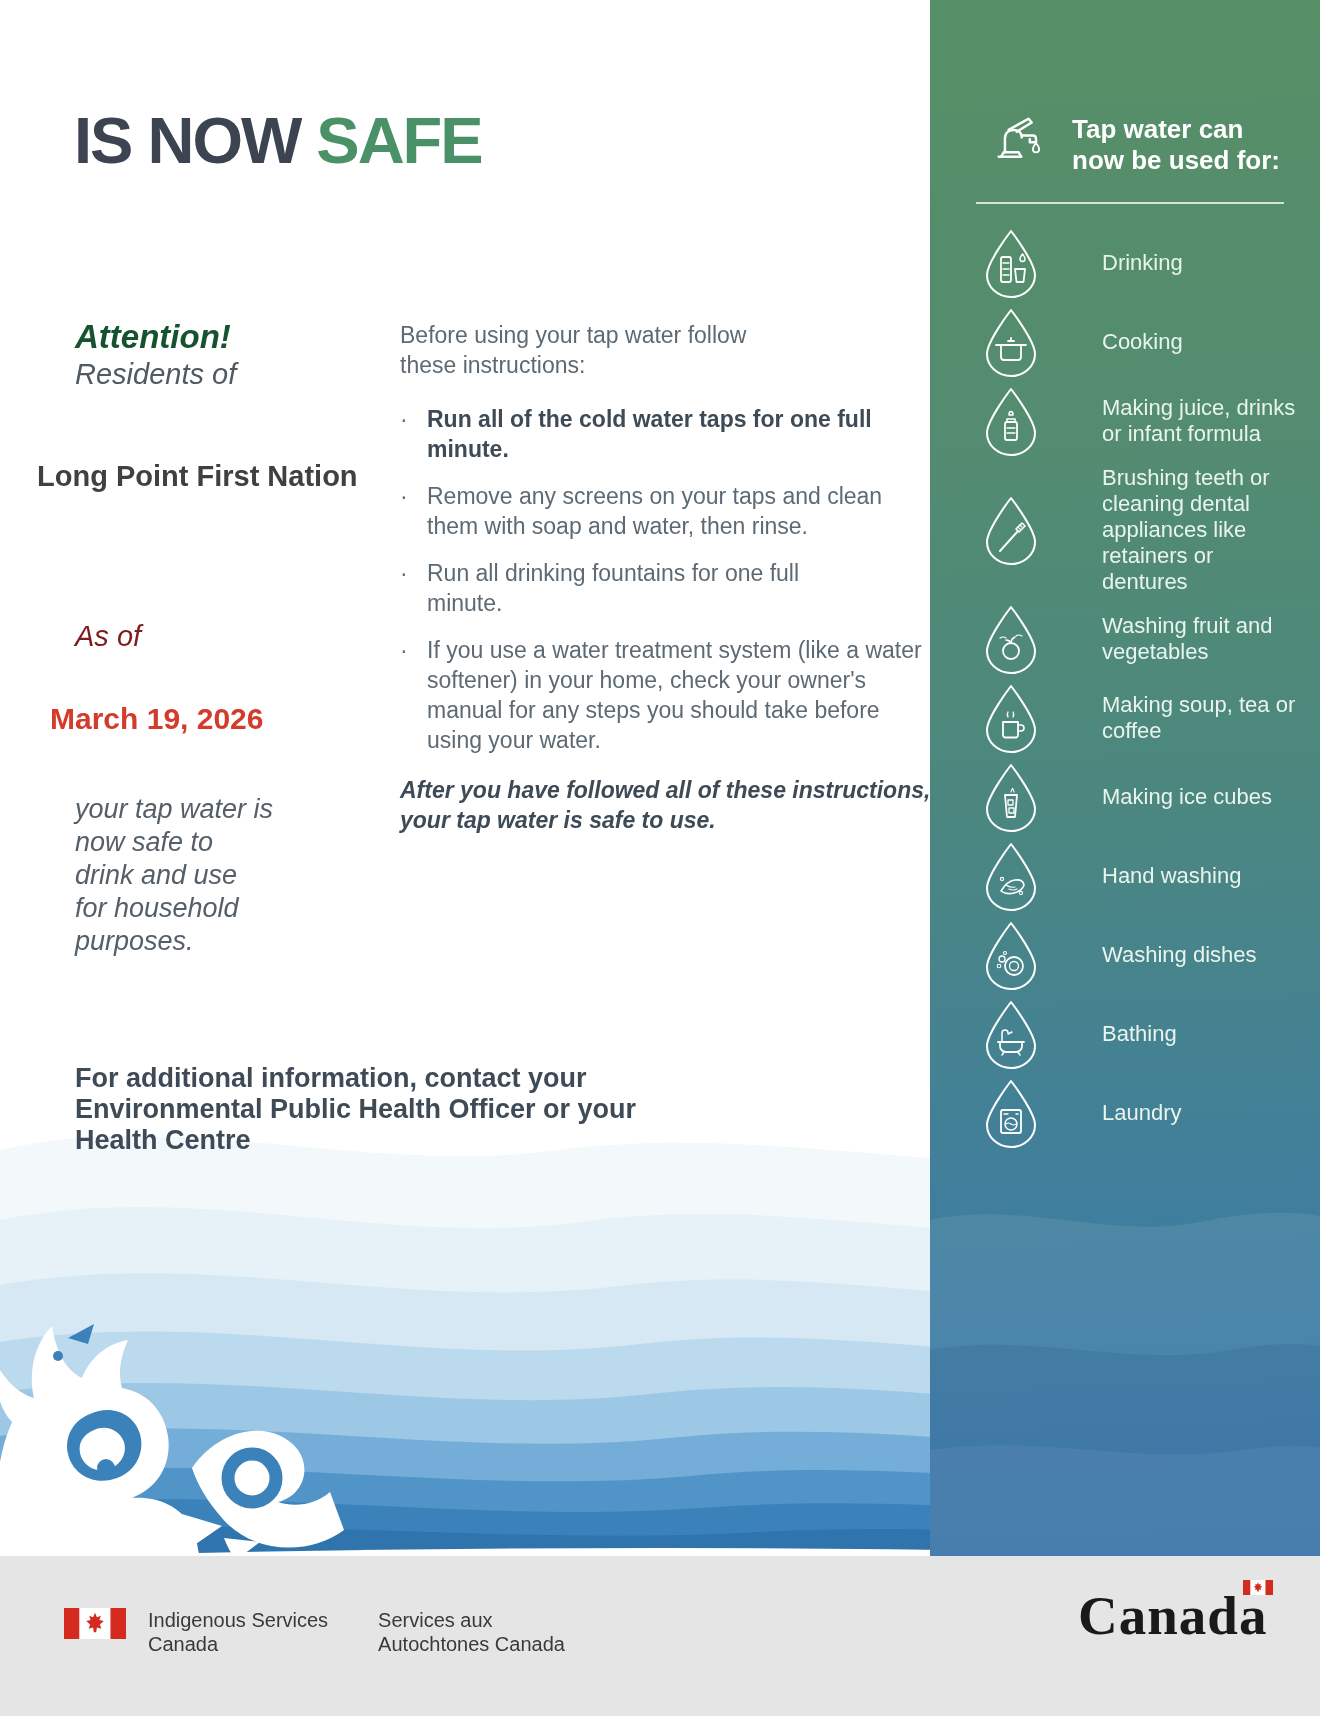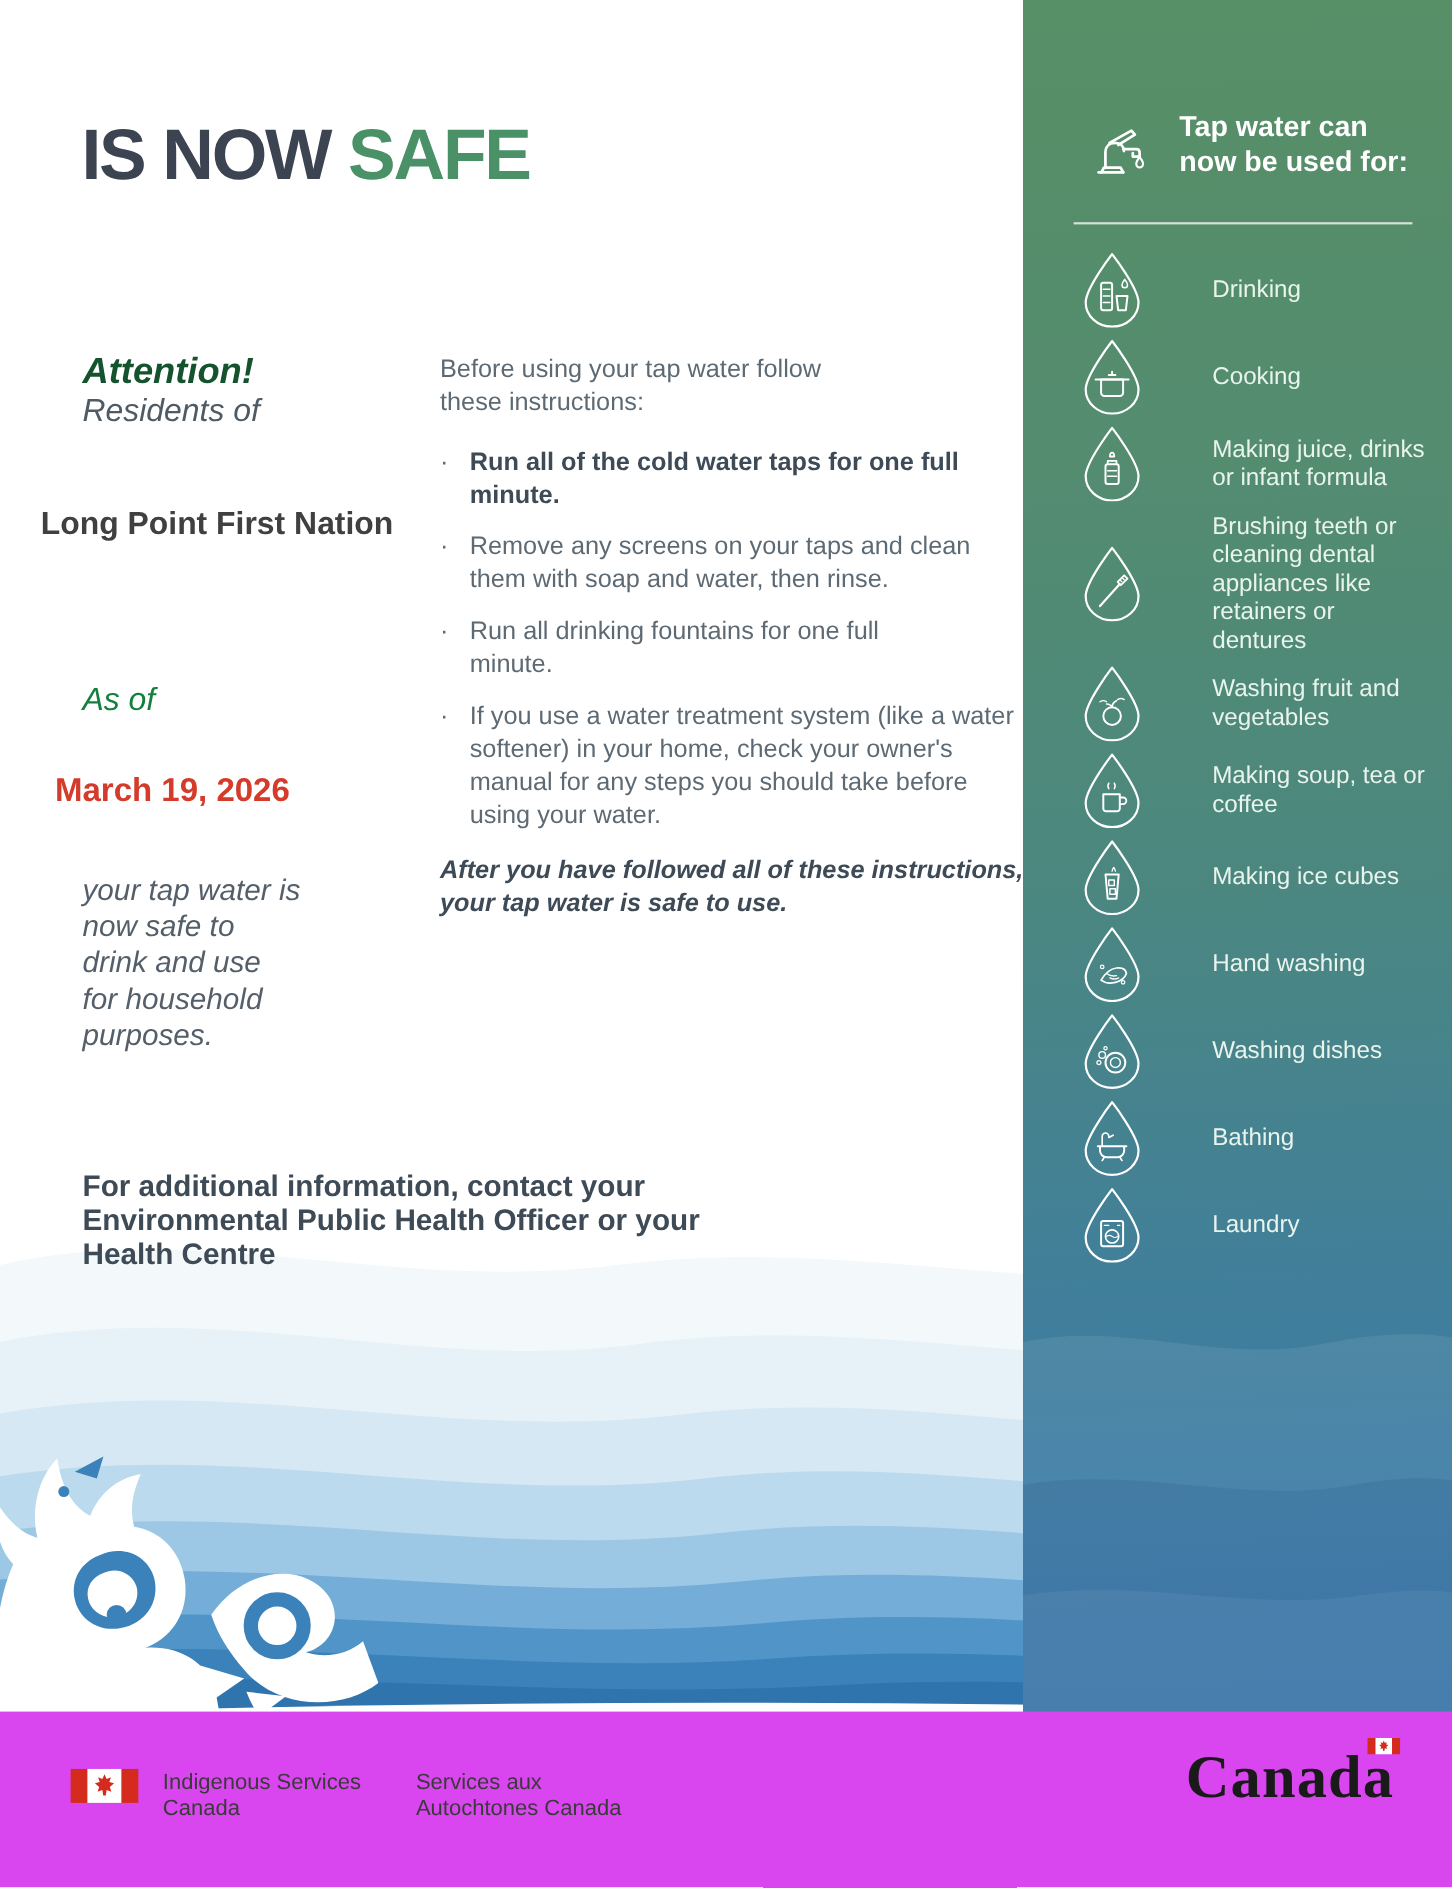--- a/index.html
+++ b/index.html
@@ -9,21 +9,21 @@
   }
   
   .title{position:absolute;left:74px;top:104px;font-size:65px;line-height:74px;
     font-weight:800;letter-spacing:-2px;color:#3b4450;}
   .title .hl{color:#4a9168;margin-left:16px;}
   
   .attention{position:absolute;left:75px;top:318px;font-style:italic;font-weight:800;
     font-size:33px;color:#14532d;}
   .residents{position:absolute;left:75px;top:358px;font-style:italic;font-size:29px;color:#4e5a64;}
   .community{position:absolute;left:37px;top:460px;font-size:29px;font-weight:800;color:#404040;white-space:nowrap;}
-  .asof{position:absolute;left:75px;top:620px;font-style:italic;font-size:29px;color:#15803d;}
+  .asof{position:absolute;left:75px;top:620px;font-style:italic;font-size:29px;color:#7f1d1d;}
   .date{position:absolute;left:50px;top:702px;font-size:30px;font-weight:800;color:#d43b2b;white-space:nowrap;}
   .safe-text{position:absolute;left:75px;top:793px;width:200px;font-style:italic;
     font-size:27px;line-height:33px;color:#545f69;}
   .contact{position:absolute;left:75px;top:1063px;width:575px;font-weight:800;
     font-size:27px;line-height:31px;color:#3e4b57;}
   
   .instructions{position:absolute;left:352px;top:320px;width:540px;color:#5d6a74;margin-left:48px;}
   .intro{font-size:23px;line-height:30px;max-width:400px;margin:0 0 24px 0;}
   .bullet{display:flex;margin:0 0 17px 0;}
   .bullet .dot{width:27px;flex:0 0 27px;font-size:23px;line-height:30px;color:#5d6a74;}
@@ -33,33 +33,33 @@
   .bullet.b4 .btext{max-width:500px;}
   .outro{font-size:23px;line-height:30px;font-weight:800;font-style:italic;
     color:#3e4b57;max-width:540px;margin-top:20px;}
   
   .waves{position:absolute;left:0;top:1080px;width:1320px;height:480px;}
   .bird{position:absolute;left:-6px;top:1318px;width:350px;height:242px;}
   
   .sidebar{position:absolute;left:930px;top:0;width:390px;height:1560px;
     background:linear-gradient(178deg,#578f66 0%,#538c70 28%,#4b8780 52%,#428098 72%,#3a7aa6 88%,#3273ae 100%);}
   .sb-waves{position:absolute;left:0;bottom:0;width:390px;height:420px;}
-  .sb-header{display:flex;align-items:flex-start;gap:26px;padding:100px 28px 0 60px;}
+  .sb-header{display:flex;align-items:flex-end;gap:26px;padding:100px 28px 0 60px;}
   .sb-header-text{font-size:26px;line-height:31px;font-weight:800;color:#ffffff;max-width:220px;}
   .sb-divider{height:2px;background:rgba(255,255,255,0.75);margin:26px 36px 24px 46px;}
   .sb-list{display:flex;flex-direction:column;gap:9px;padding:0 20px 0 50px;}
   .sb-item{display:flex;align-items:center;gap:20px;min-height:70px;}
   .sb-item svg.drop{flex:0 0 62px;}
   .sb-label{font-size:22px;line-height:26px;color:#e9f4ec;max-width:240px;margin-left:40px;}
   .sb-item:nth-child(3) .sb-label{max-width:230px;}
   .sb-item:nth-child(4) .sb-label{max-width:280px;}
   .sb-item:nth-child(5) .sb-label{max-width:200px;}
   .sb-item:nth-child(6) .sb-label{max-width:200px;}
   
-  .footer{position:absolute;left:0;top:1556px;width:1320px;height:160px;background:#d946ef;}
+  .footer{position:absolute;left:0;top:1556px;width:1320px;height:160px;background:#e5e5e5;}
   .fip{position:absolute;left:64px;top:52px;display:flex;gap:22px;align-items:flex-start;}
   .dept{font-size:20px;line-height:24px;color:#3a3a3a;}
   .dept.fr{margin-left:28px;}
   .wordmark{position:absolute;left:1078px;top:28px;font-family:"Liberation Serif","DejaVu Serif",serif;
     font-weight:700;font-size:55px;color:#1a1a1a;letter-spacing:1px;}
   .wordmark .mini-flag{position:absolute;right:-6px;top:-4px;}
 </style>
 </head>
 <body>
 

